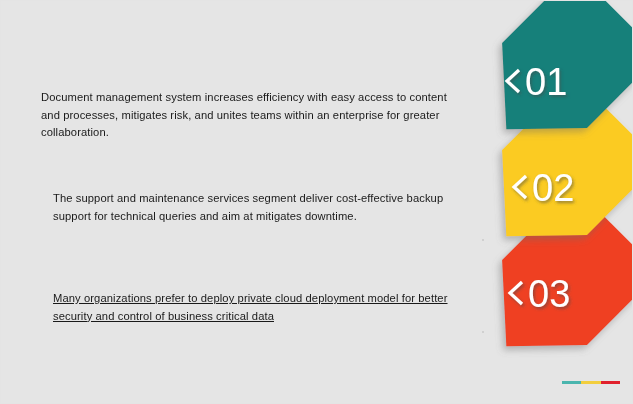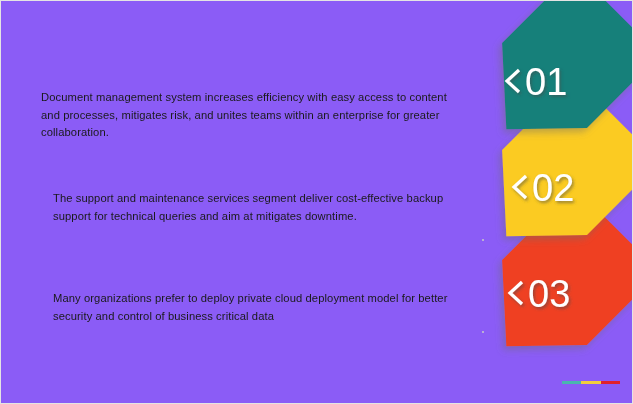--- a/index.html
+++ b/index.html
@@ -29,21 +29,21 @@
     position: absolute;
     color: #1a1a1a;
     font-family: "Liberation Sans", sans-serif;
     font-size: 11.2px;
     line-height: 17.5px;
     letter-spacing: 0.1px;
     white-space: pre-line;
   }
   #text-block-1 { left: 40px;  top: 88px;  width: 410px; }
   #text-block-2 { left: 52px;  top: 189px; width: 420px; }
-  #text-block-3 { left: 52px;  top: 289px; width: 425px; }
+  #text-block-3 { left: 52px;  top: 289px; width: 425px; text-decoration: underline; }
 
   
   #banner-layer {
     position: absolute;
     left: 0;
     top: 0;
     width: 633px;
     height: 404px;
     pointer-events: none;
   }
@@ -80,21 +80,21 @@
     height: 2px;
     background: #c9c9c9;
     border-radius: 50%;
   }
   #speck-1 { left: 481px; top: 238px; }
   #speck-2 { left: 481px; top: 330px; }
 </style>
 </head>
 <body>
 
-<div id="slide" style="background: #8b5cf6; border-color: rgb(228, 228, 228); padding-left: 24px;">
+<div id="slide" style="background: #e5e5e5; border-color: rgb(228, 228, 228); padding-left: 24px;">
 
   <div class="text-block" id="text-block-1" style="color: rgb(26, 26, 26);">Document management system increases efficiency with easy access to content and processes, mitigates risk, and unites teams within an enterprise for greater collaboration.</div>
 
   <div class="text-block" id="text-block-2" style="color: rgb(26, 26, 26);">The support and maintenance services segment deliver cost-effective backup support for technical queries and aim at mitigates downtime.</div>
 
   <div class="text-block" id="text-block-3" style="color: rgb(26, 26, 26);">Many organizations prefer to deploy private cloud deployment model for better security and control of business critical data</div>
 
   <svg id="banner-layer" viewBox="0 0 633 404" width="633" height="404">
     <defs>
       <filter id="bandShadow" x="-30%" y="-30%" width="170%" height="170%">

